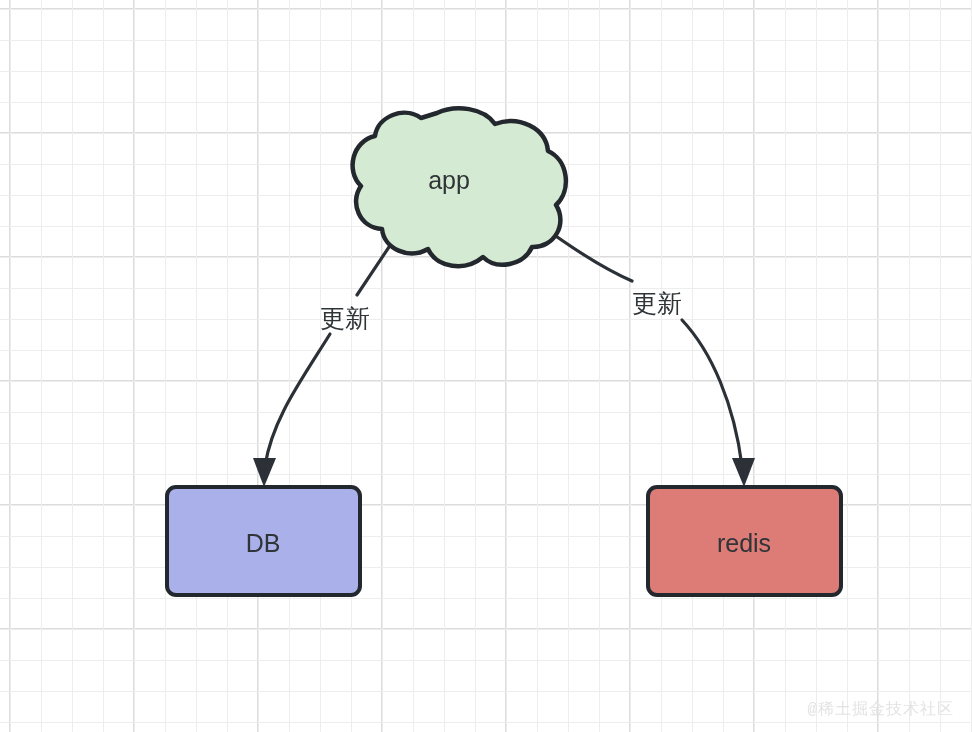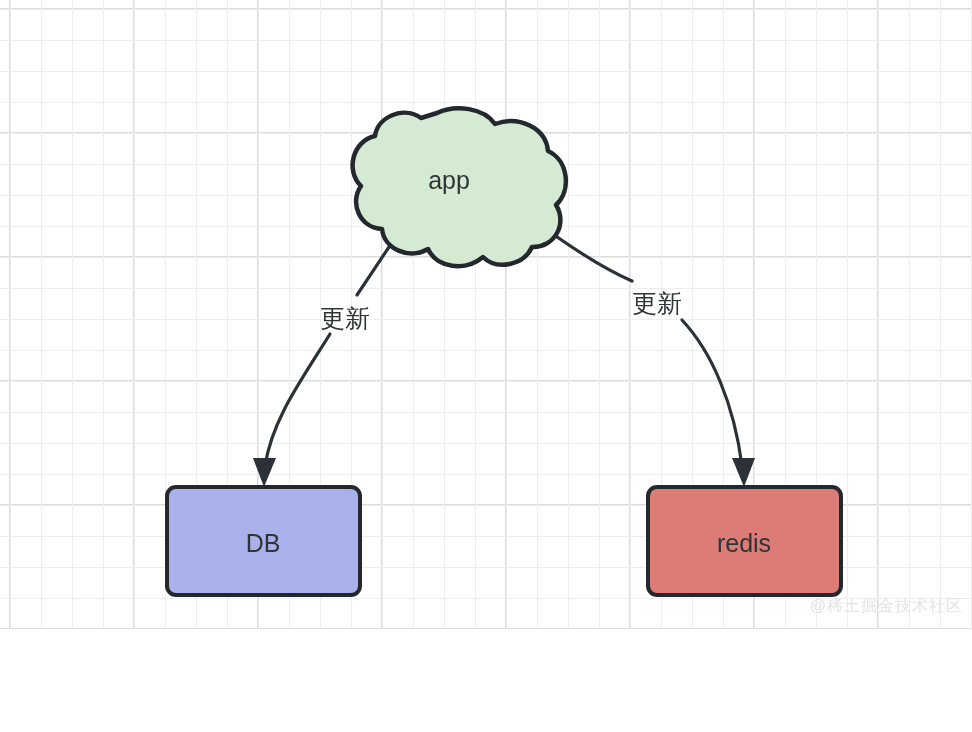--- a/index.html
+++ b/index.html
@@ -6,21 +6,21 @@
     margin: 0;
     padding: 0;
     background: #ffffff;
   }
   body {
     font-family: "Liberation Sans", "DejaVu Sans", sans-serif;
   }
   #canvas {
     position: relative;
     width: 972px;
-    height: 629px;
+    height: 732px;
     overflow: hidden;
     background-color: #ffffff;
     background-image:
       linear-gradient(to right, #ededed 1px, transparent 1px),
       linear-gradient(to bottom, #ededed 1px, transparent 1px),
       linear-gradient(to right, #dcdcdc 2px, transparent 2px),
       linear-gradient(to bottom, #dcdcdc 2px, transparent 2px);
     background-size:
       31px 31px,
       31px 31px,
@@ -55,23 +55,23 @@
     stroke: #2b3137;
     stroke-width: 3.2;
     stroke-linecap: round;
   }
   .arrow-head {
     fill: #2b3137;
     stroke: none;
   }
   .watermark {
     position: absolute;
-    right: 9px;
+    right: 18px;
     bottom: 12px;
-    font-family: Liberation Sans, sans-serif;
+    font-family: Liberation Mono, monospace;
     font-size: 16px;
     color: #e3e3e3;
     letter-spacing: 1px;
     user-select: none;
     white-space: nowrap;
   }
 </style>
 </head>
 <body>
 

